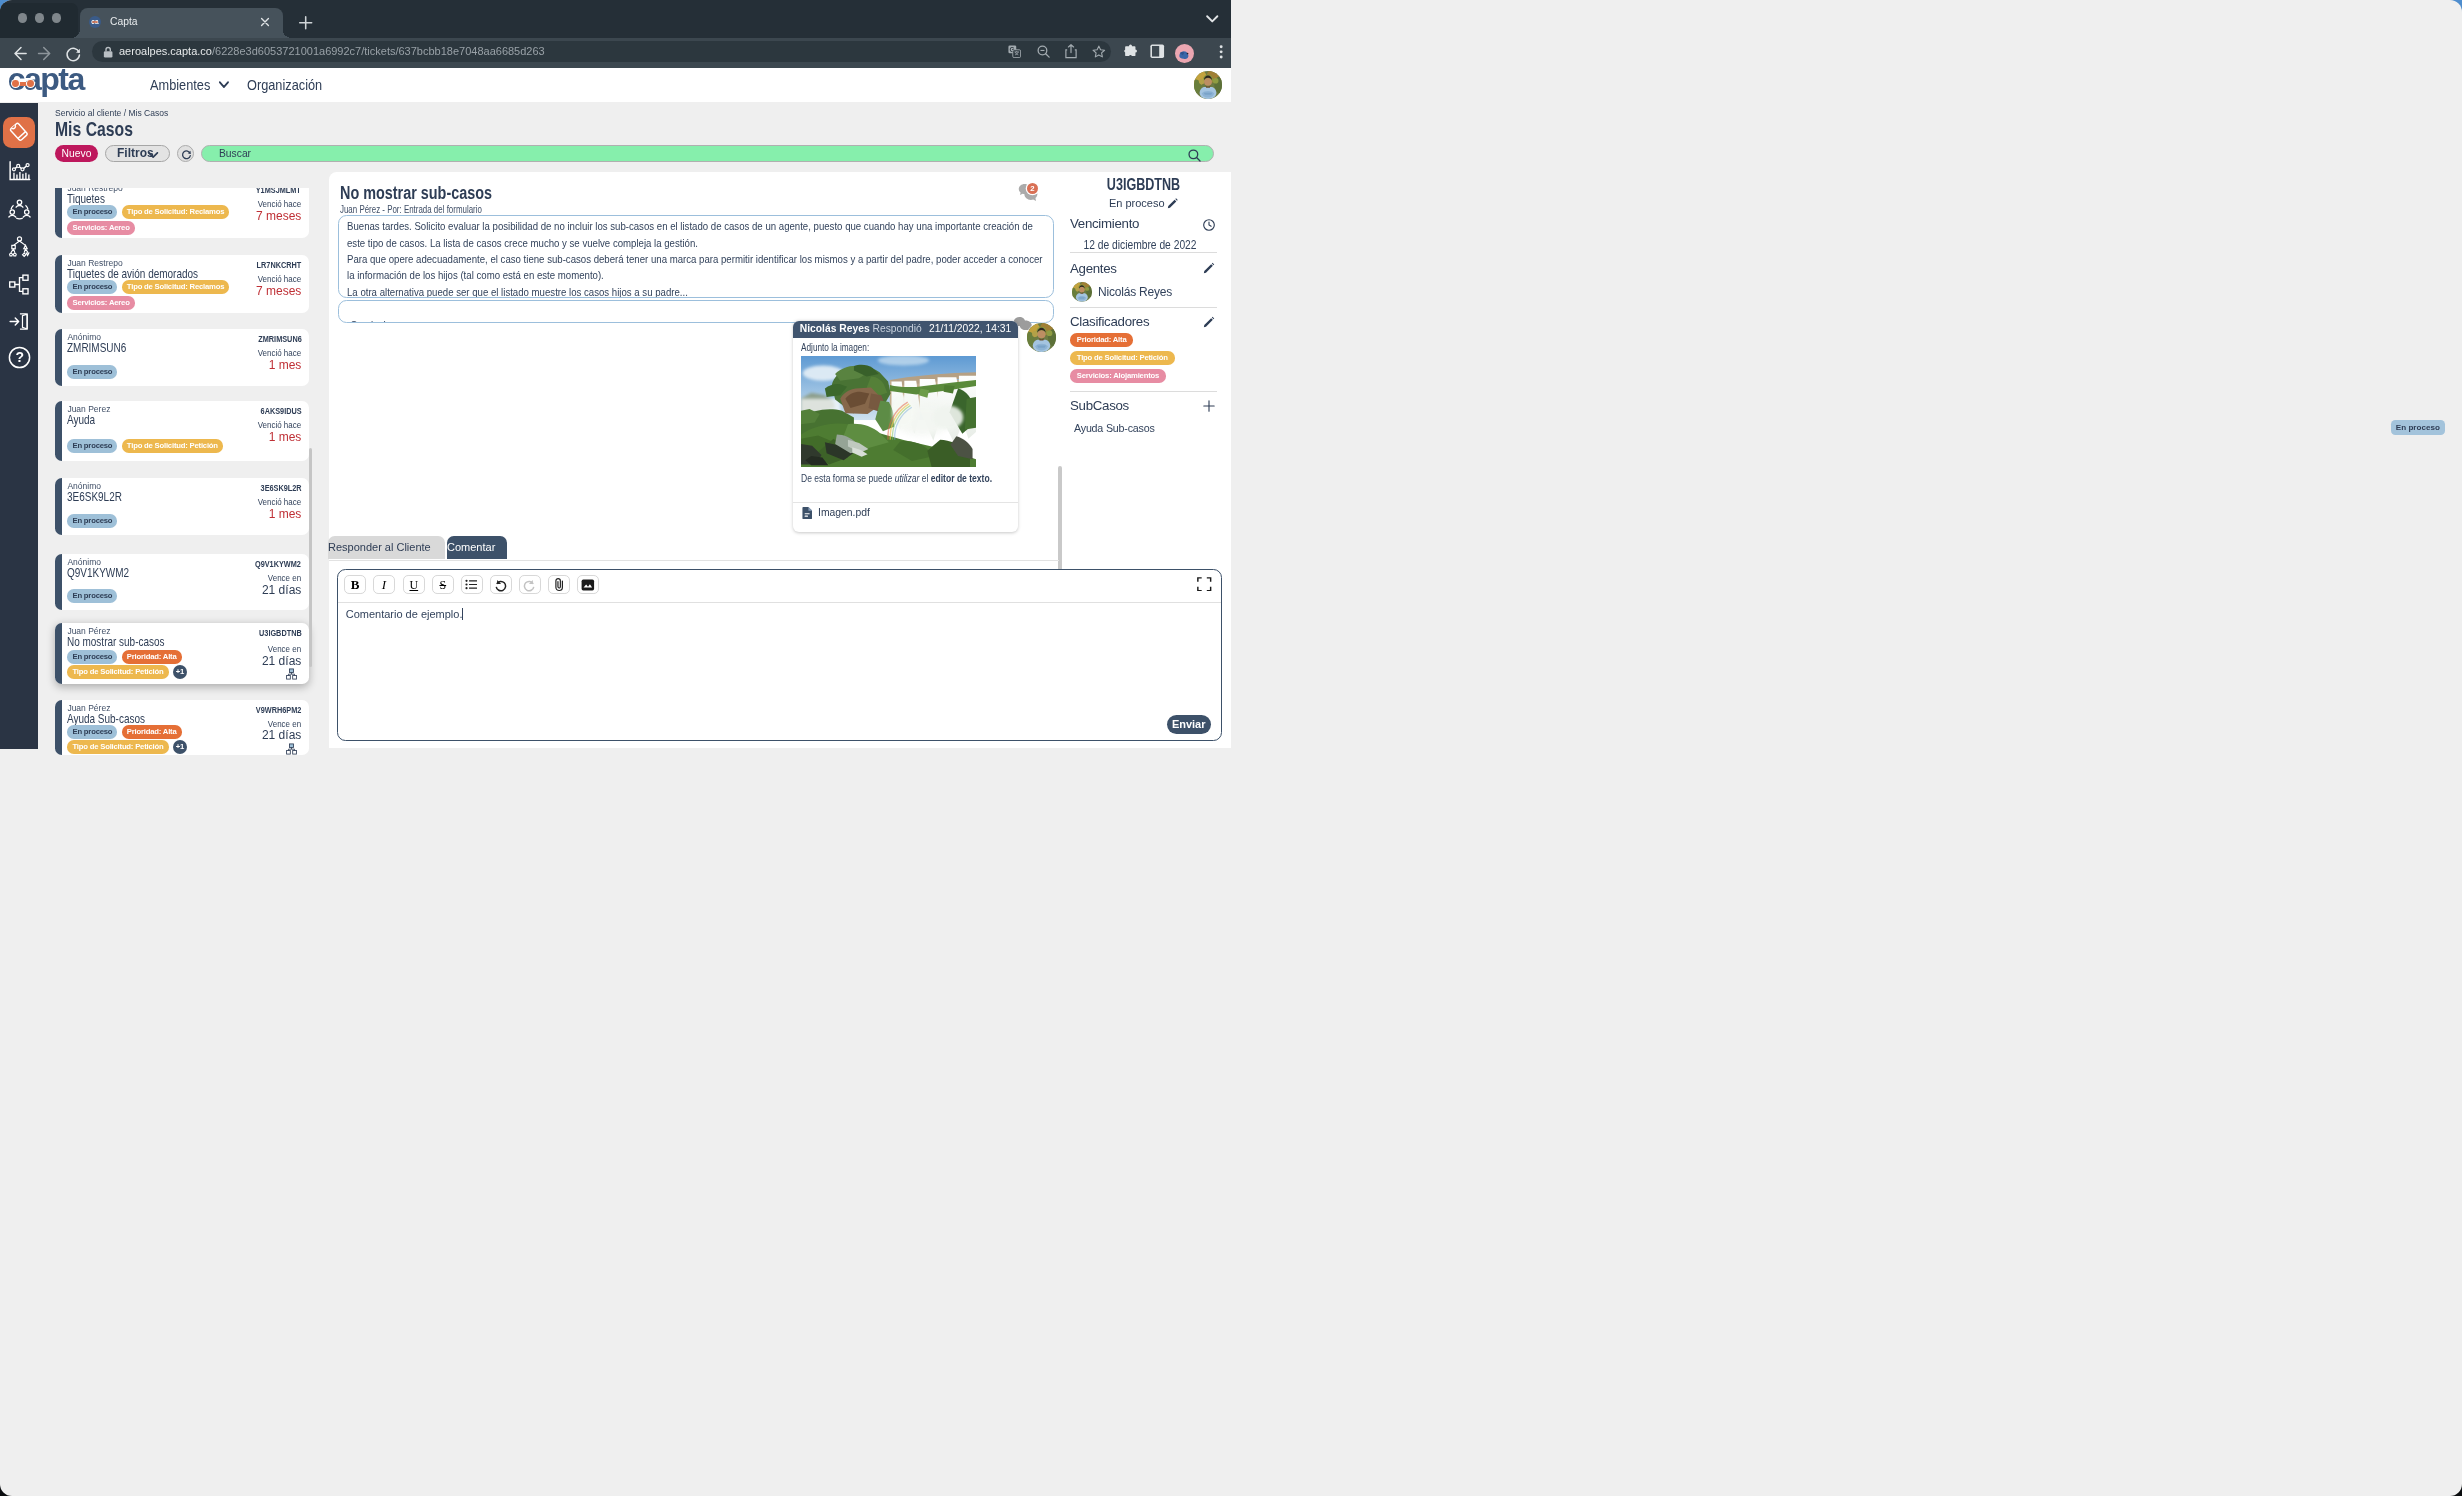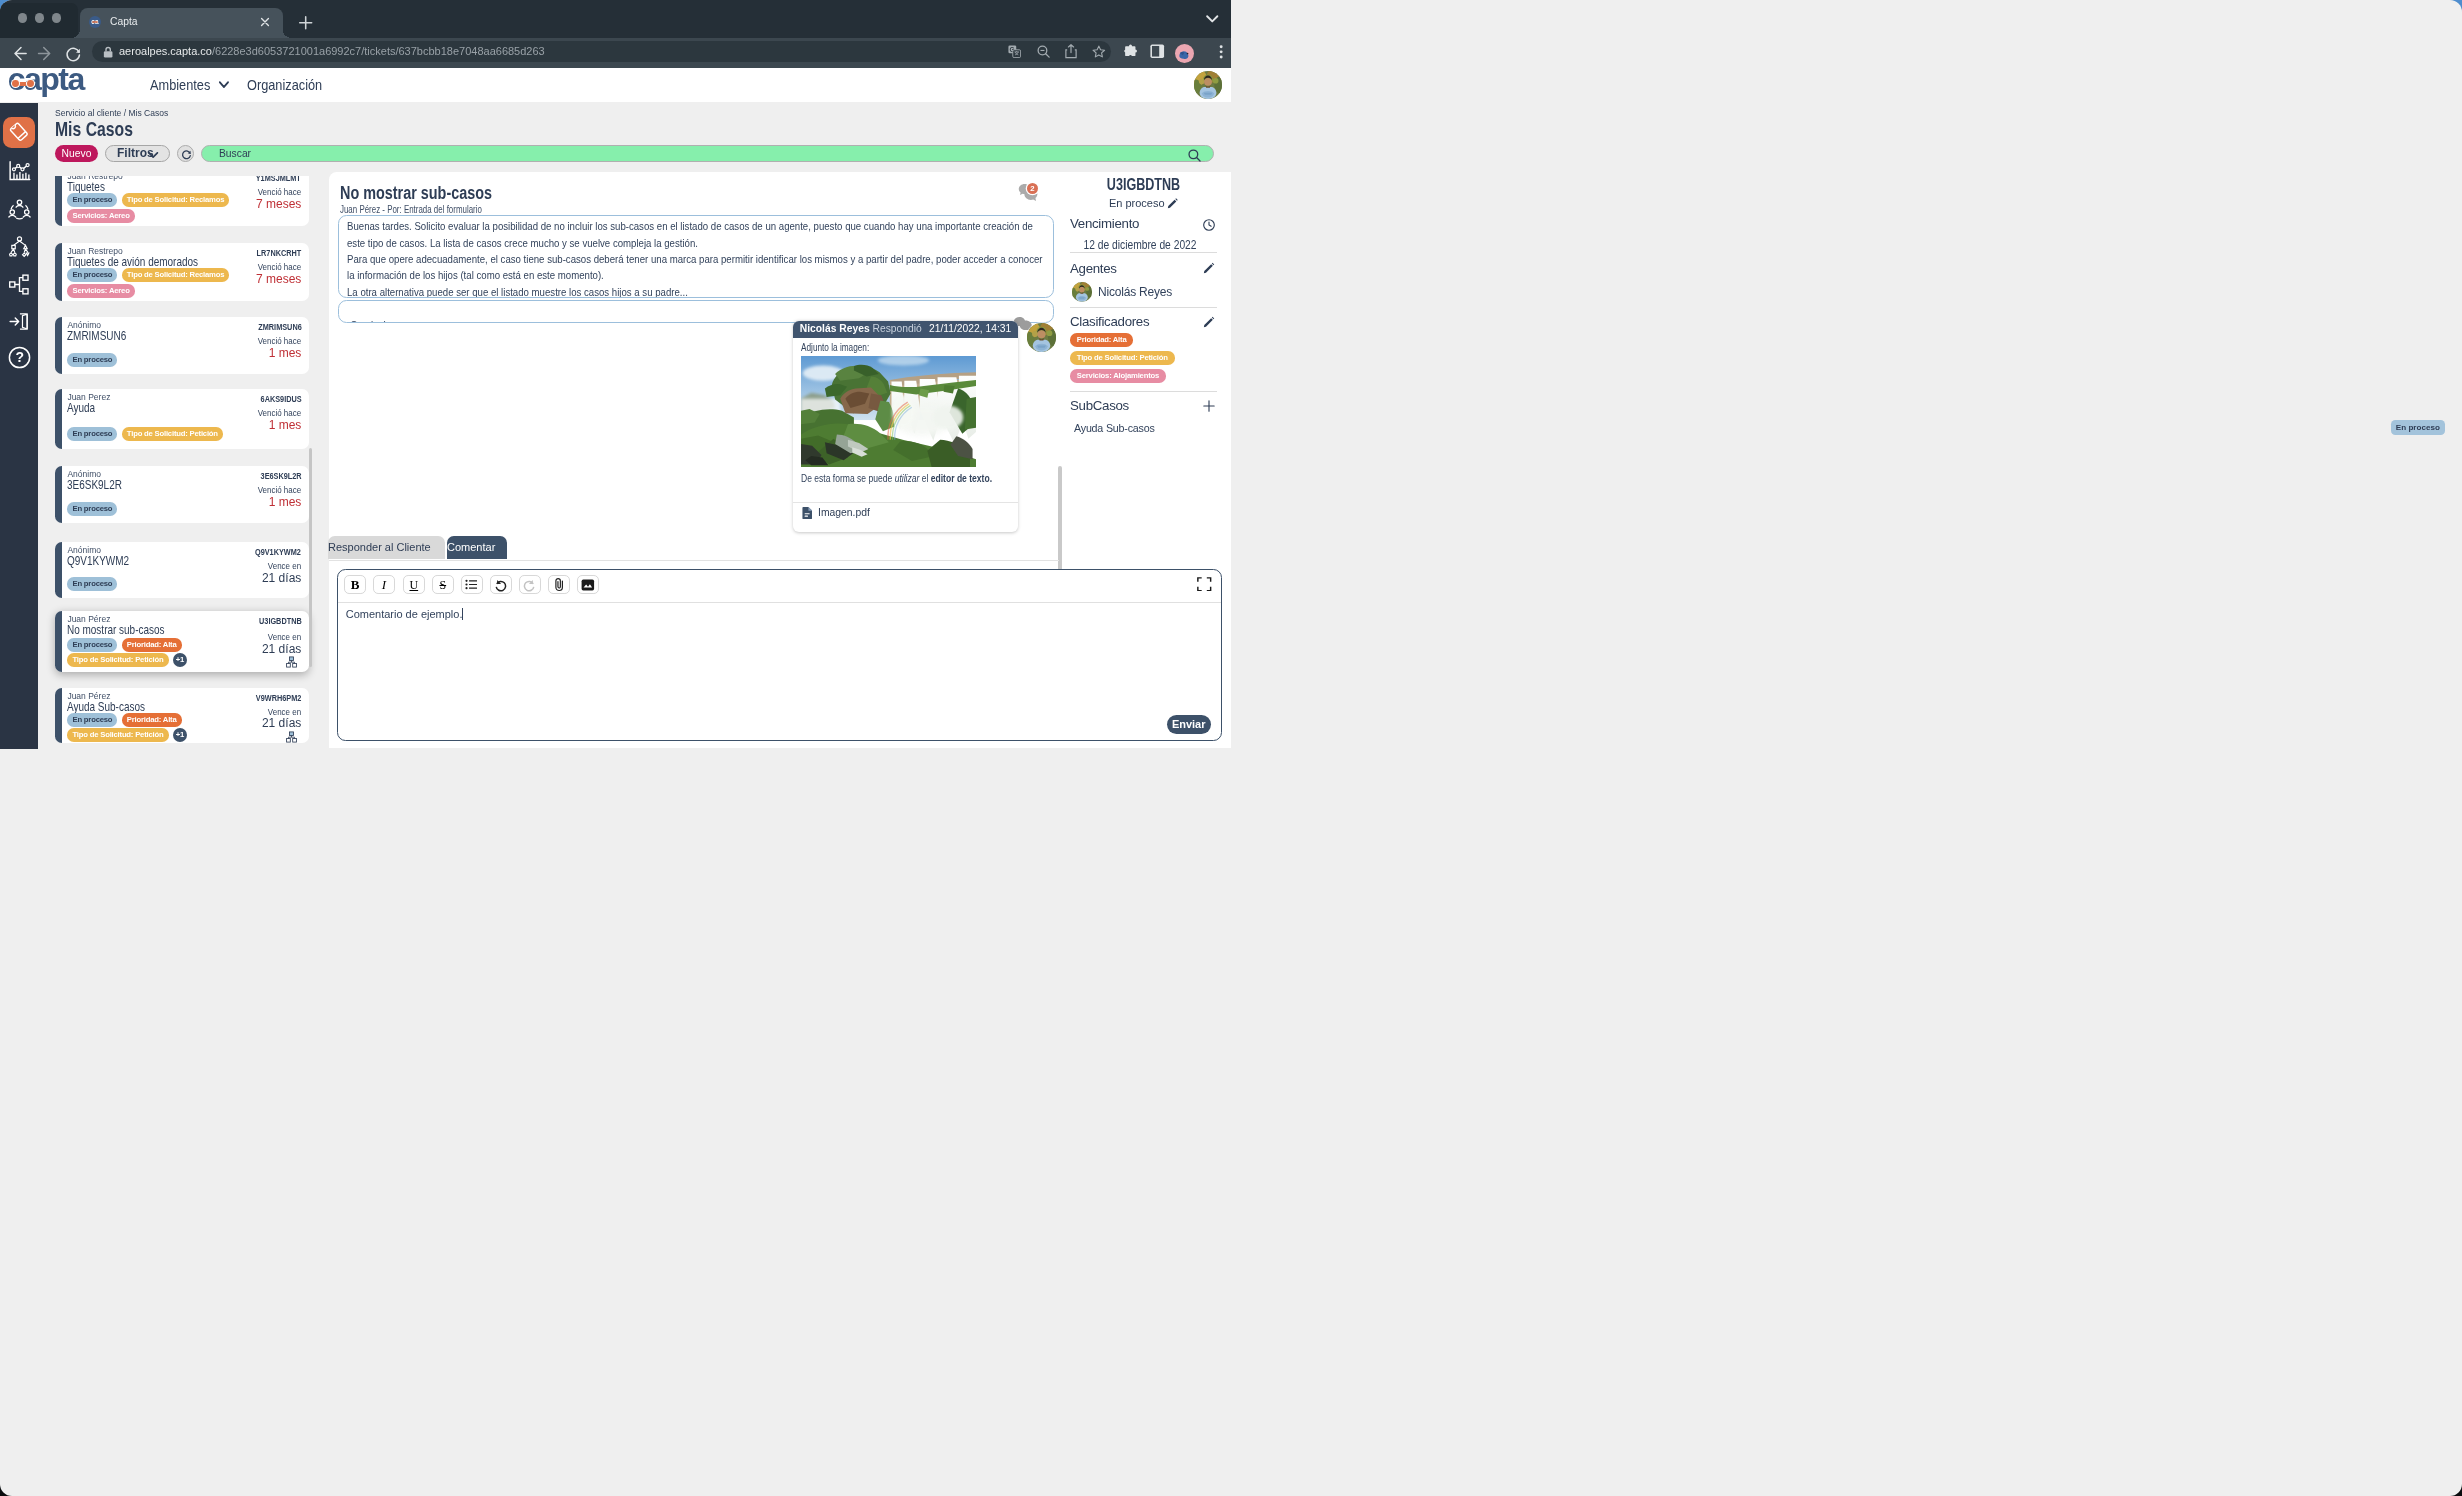--- a/index.html
+++ b/index.html
@@ -33,21 +33,21 @@
 .sbact { position:absolute; left:3.4px; top:13.7px; width:32px; height:31px; background:#e07147; border-radius:8.5px; }
 .sbic { position:absolute; left:7.7px; width:23px; height:23px; }
 
 .crumb { position:absolute; left:55px; top:107px; font-size:9.8px; color:#2e3d55; transform:scaleX(0.87); transform-origin:0 0; white-space:nowrap; }
 .pgtitle { position:absolute; left:55px; top:118px; font-size:19.7px; font-weight:700; color:#2e3d55; transform:scaleX(0.8); transform-origin:0 0; white-space:nowrap; }
 .btn-nuevo { position:absolute; left:55px; top:145px; width:43px; height:17px; background:#be185d; border-radius:8.5px; color:#fff; font-size:10.3px; text-align:center; line-height:17px; }
 .btn-filt { position:absolute; left:105px; top:145px; width:65px; height:17px; background:#e3e3e3; border:0.9px solid #a6a6a6; border-radius:8.5px; color:#2e3d55; font-size:12px; font-weight:600; line-height:15.4px; padding-left:11px; }
 .btn-ref { position:absolute; left:177px; top:145px; width:17px; height:17px; background:#e0e0e0; border:0.9px solid #ababab; border-radius:50%; }
 .search { position:absolute; left:201px; top:145px; width:1013px; height:17px; background:#86efac; border:0.9px solid #b0b0b0; border-radius:8.5px; font-size:10.3px; color:#2e3d55; line-height:15.4px; padding-left:17px; }
 
-.list { position:absolute; left:43px; top:176px; width:282px; height:576px; overflow:hidden; }
+.list { position:absolute; left:43px; top:188px; width:282px; height:576px; overflow:hidden; }
 .card { position:absolute; left:12px; width:254px; background:#fff; border-radius:6.8px; }
 .cstrip { position:absolute; left:0; top:0; bottom:0; width:7.2px; background:#3d5169; border-radius:6.8px 0 0 6.8px; }
 .cname { position:absolute; left:12.4px; top:2.6px; font-size:8.5px; color:#3f4e66; }
 .ctitle { position:absolute; left:12.4px; top:11px; font-size:13.3px; color:#2e3d55; transform:scaleX(0.75); transform-origin:0 0; white-space:nowrap; }
 .cid { position:absolute; right:7.7px; top:3.8px; font-size:9.4px; font-weight:700; color:#2e3d55; transform:scaleX(0.78); transform-origin:100% 0; white-space:nowrap; }
 .cdue1 { position:absolute; right:7.7px; top:18px; font-size:9.4px; color:#33435c; transform:scaleX(0.85); transform-origin:100% 0; white-space:nowrap; }
 .cdue2 { position:absolute; right:7.7px; top:29px; font-size:12px; color:#bf3036; }
 .cdue2.dk { color:#2e3d55; }
 .chips { position:absolute; left:12.4px; display:flex; gap:4.3px; }
 .chip { height:14px; border-radius:6.8px; font-size:7.7px; font-weight:700; line-height:14px; padding:0 5.1px; letter-spacing:-0.2px; white-space:nowrap; }

